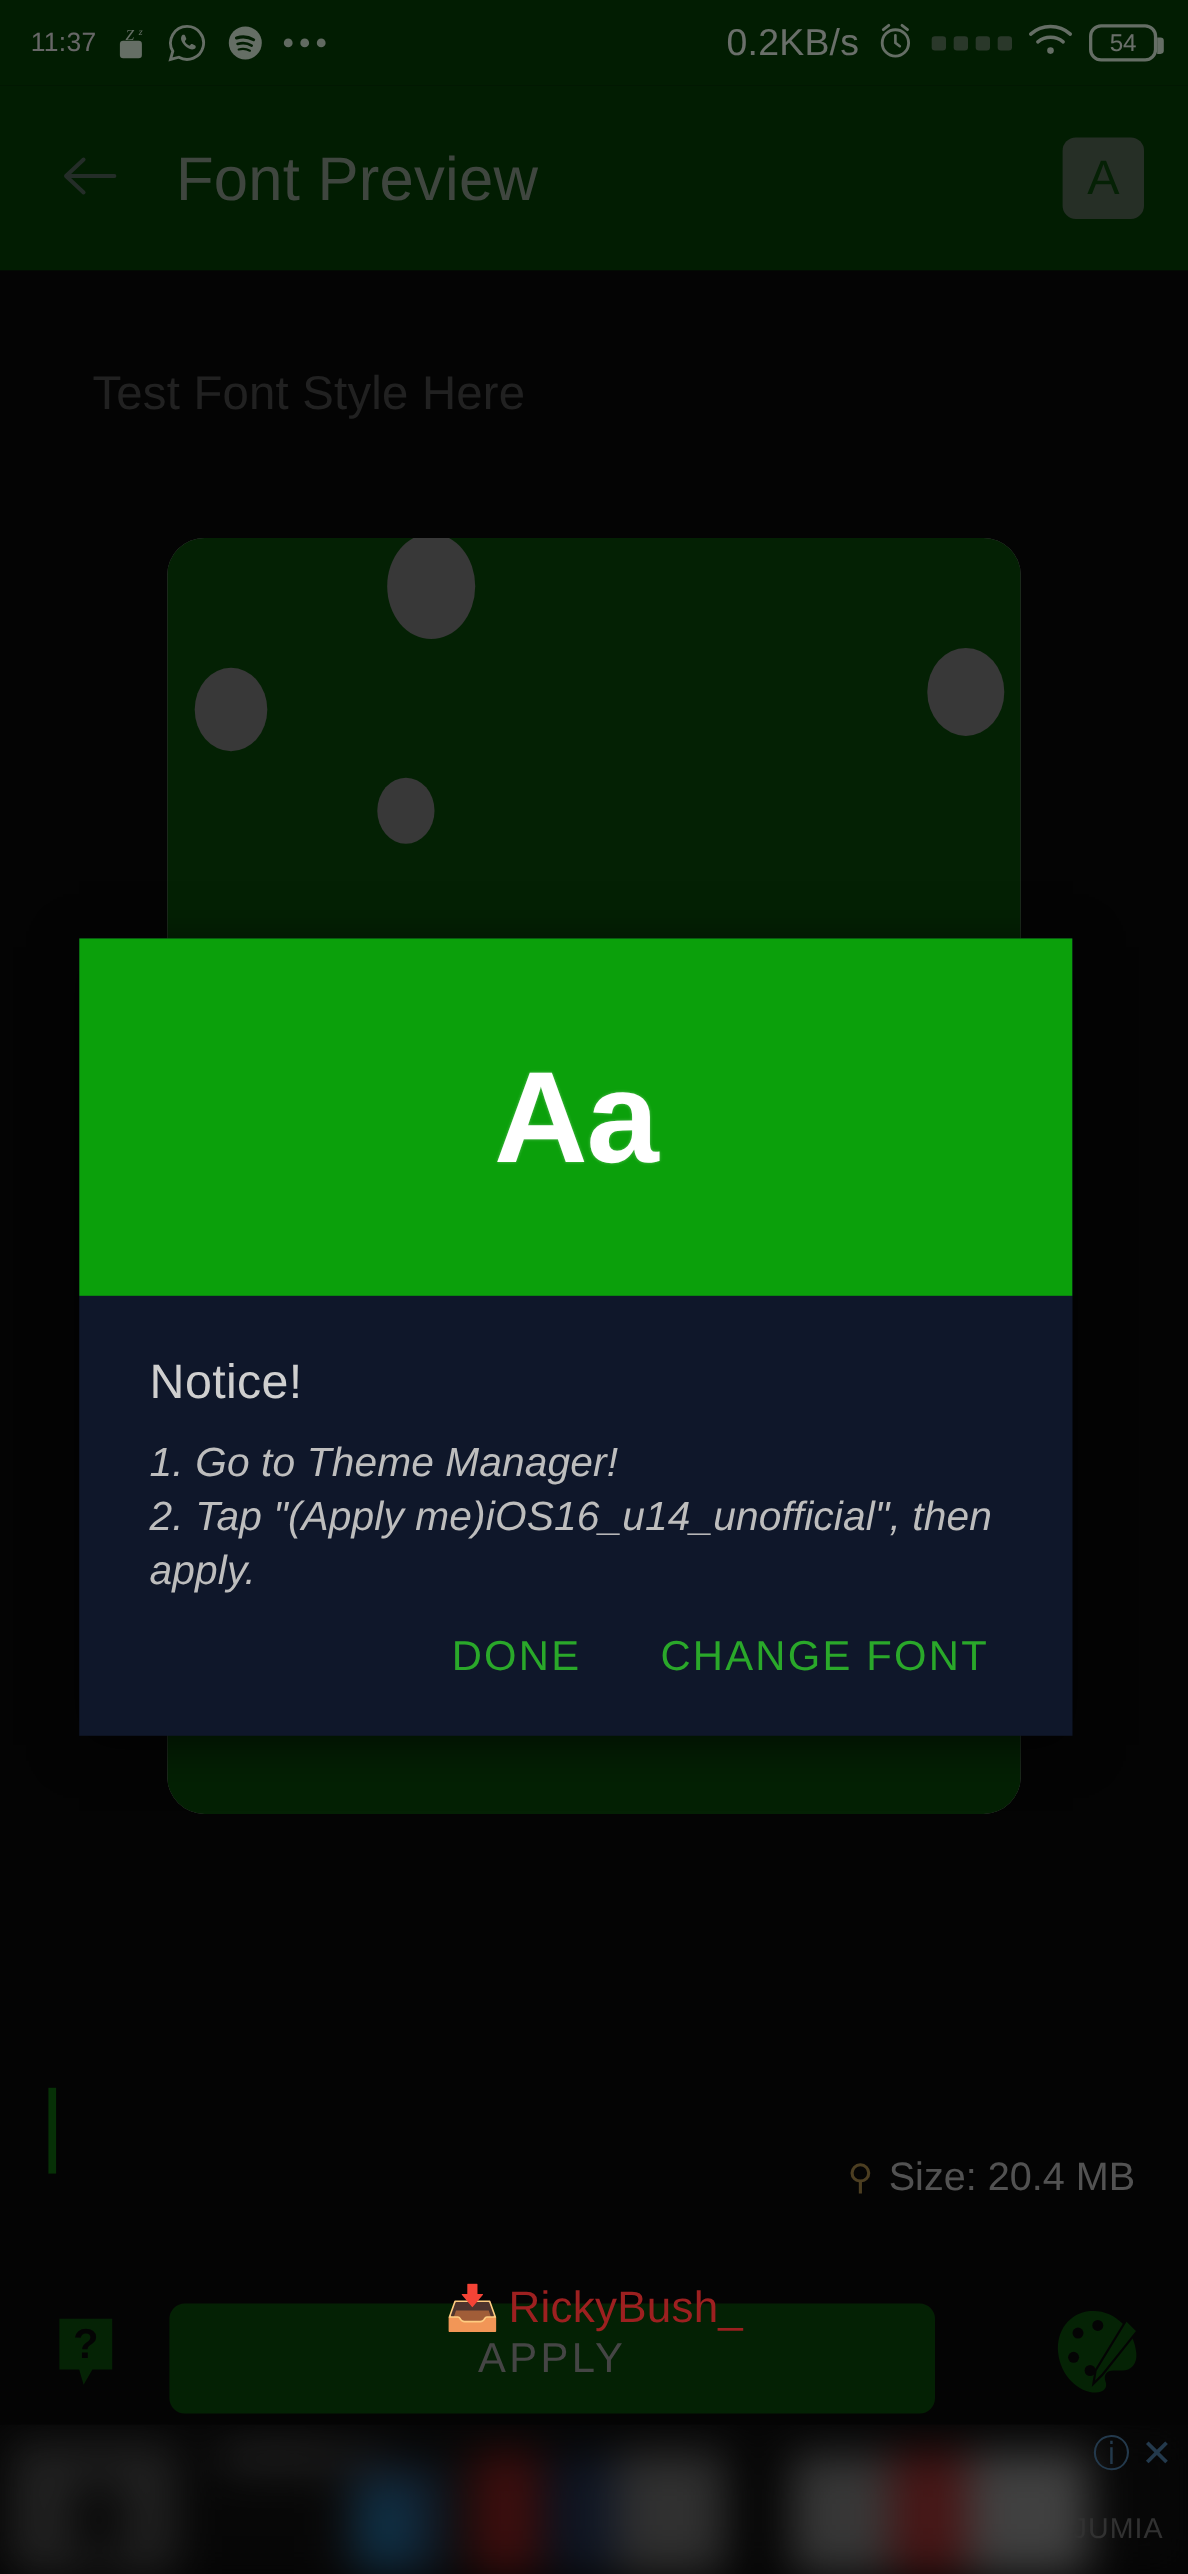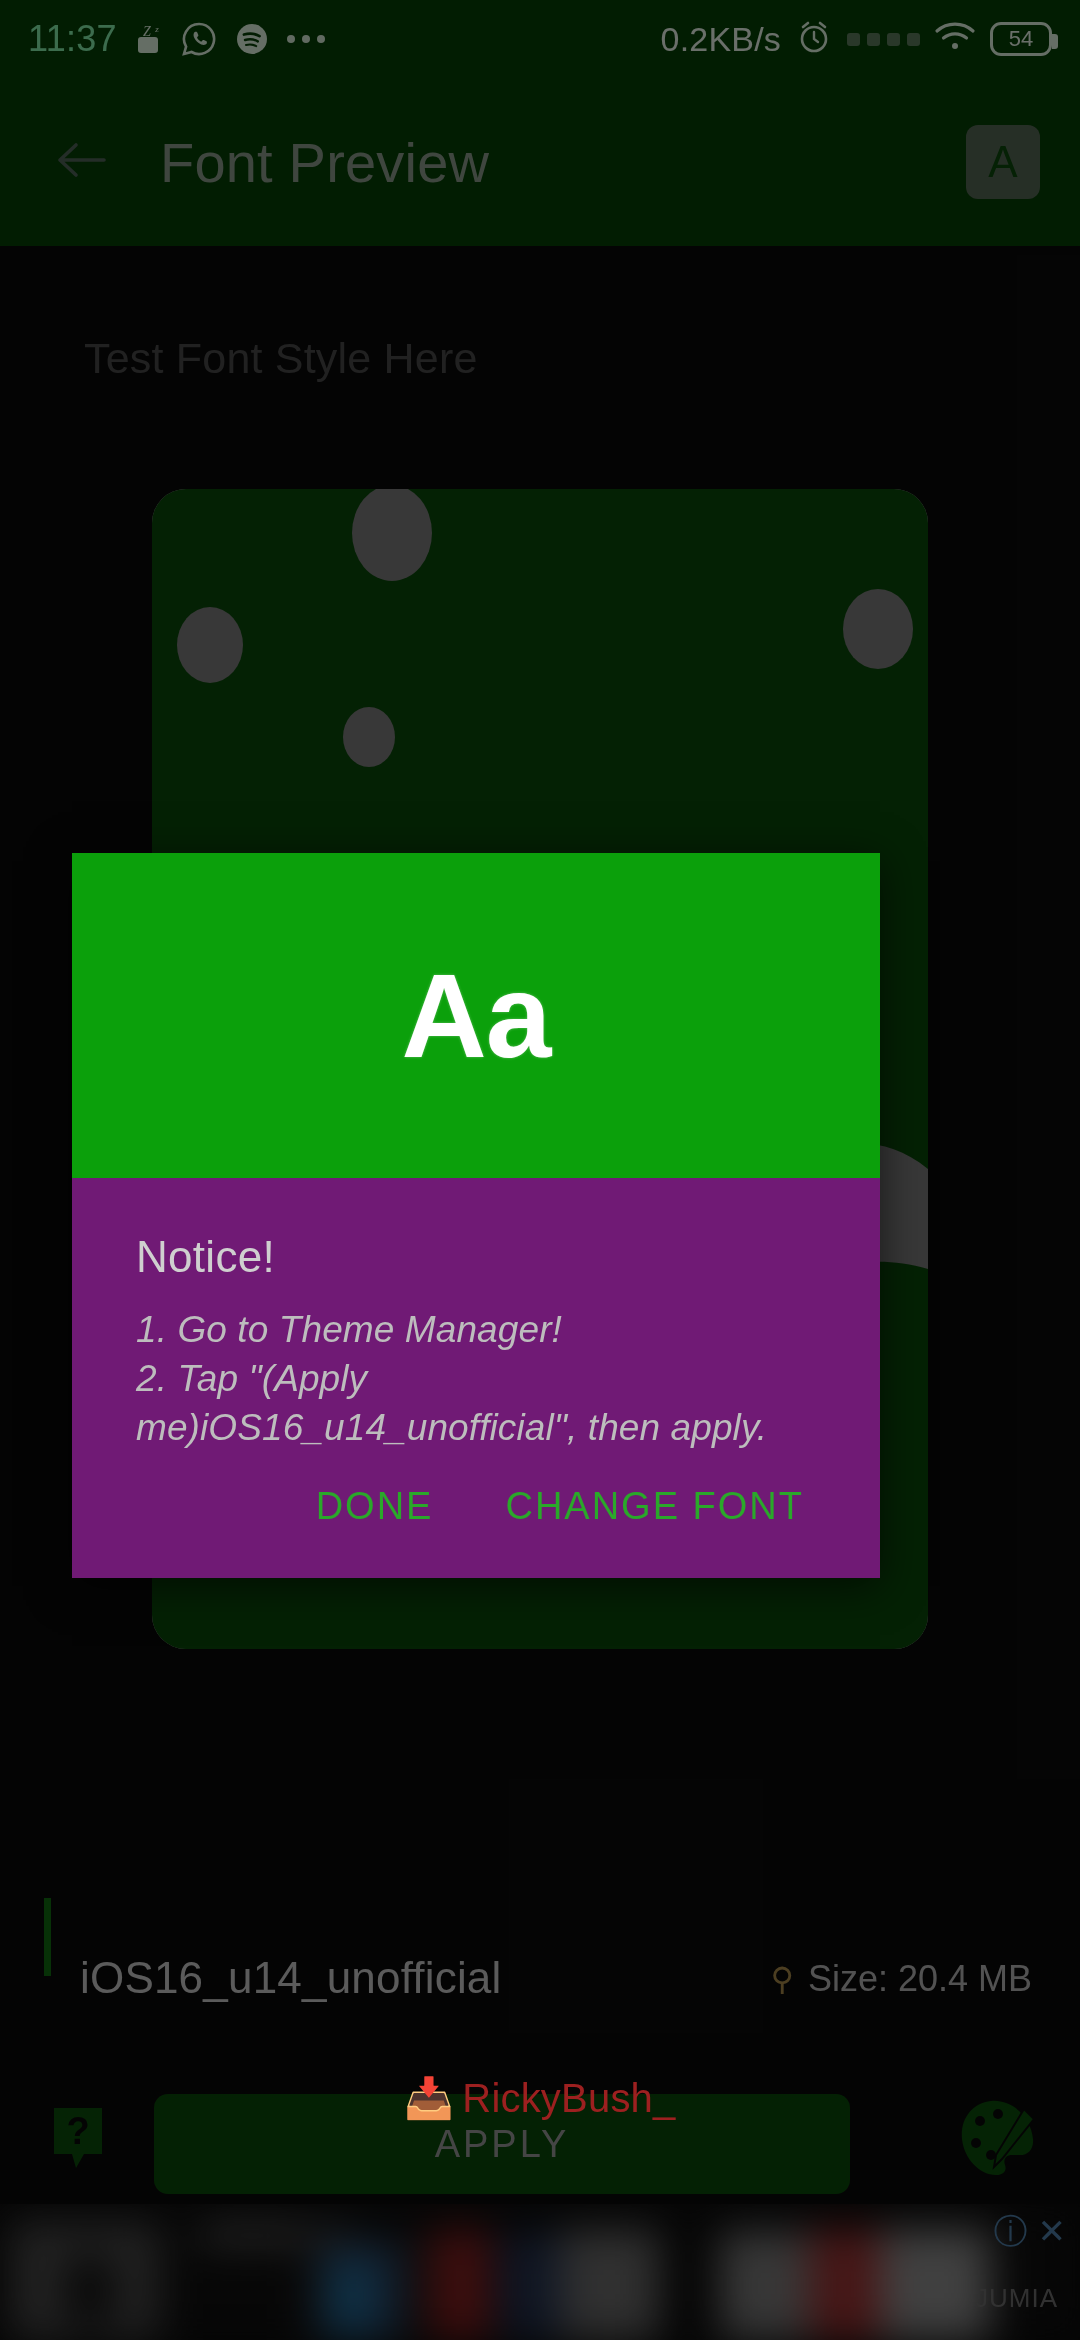--- a/index.html
+++ b/index.html
@@ -18,21 +18,21 @@
 
   
   .statusbar{
     position:absolute; left:0; top:0; width:1080px; height:78px;
     background:#064006;
     display:flex; align-items:center;
     padding:0 28px;
     color:#dff3df;
   }
   .sb-left{ display:flex; align-items:center; gap:17px; }
-  .sb-clock{ font-size:36px; letter-spacing:0.3px; color:#86efac; }
+  .sb-clock{ font-size:24px; letter-spacing:0.3px; color:#e5e5e5; }
   .sb-right{ margin-left:auto; display:flex; align-items:center; gap:14px; }
   .sb-net{ font-size:34px; color:#eaf6ea; letter-spacing:0.2px;}
   .ic{ display:inline-block; }
 
   
   .wa-ic svg, .sp-ic svg, .zz-ic svg { display:block; }
   .dots3{ display:flex; gap:7px; align-items:center; }
   .dots3 i{ width:8px;height:8px;border-radius:50%;background:#d7ebd7;display:block;}
   .sigdots{ display:flex; gap:7px; align-items:flex-end; }
   .sigdots i{ width:13px;height:13px;border-radius:3px;background:#5e7d5e;display:block;}
@@ -116,22 +116,22 @@
   .jumia{
     position:absolute; right:22px; bottom:26px; color:#6d6d6d; font-size:26px; letter-spacing:1px;
   }
 
   
   .scrim{
     position:absolute; left:0; top:0; width:1080px; height:2340px;
     background:rgba(0,0,0,0.55);
   }
   .dialog{
-    position:absolute; left:72px; top:853px; width:808px; height:725px;
-    background:#701a75; overflow:hidden;
+    position:absolute; left:72px; top:853px; width:903px; height:725px;
+    background:#0f172a; overflow:hidden;
     box-shadow:0 8px 40px rgba(0,0,0,.6);
   }
   .dlg-head{
     height:325px; background:#0ba00b;
     display:flex; align-items:center; justify-content:center;
   }
   .dlg-aa{
     color:#fff; font-size:118px; font-weight:700; letter-spacing:-1px;
     text-shadow:0 0 3px rgba(255,255,255,.35);
   }
@@ -254,21 +254,20 @@
         <ellipse cx="534" cy="1018" rx="30" ry="32" fill="#7c7c7c"></ellipse>
         <g stroke="#5d4242" stroke-width="26" stroke-linecap="round" fill="none" stroke-dasharray="46 34">
           <path d="M270 560 C270 470 350 420 440 425 C545 430 610 490 615 560 C620 640 540 690 440 690 C345 690 270 640 270 560"></path>
         </g>
         <circle cx="420" cy="440" r="26" fill="#7a4040"></circle>
         <circle cx="618" cy="442" r="22" fill="#7a4040"></circle>
       </svg>
     </div>
 
     <div class="accent-bar"></div>
-    <div class="font-name">iOS16_u14_unofficial</div>
     <div class="font-size-info">
       <span class="size-ic">⚲</span>
       <span>Size: 20.4 MB</span>
     </div>
 
     <div class="help-btn">
       <span>
         <svg width="60" height="72" viewBox="0 0 60 72">
           <path d="M6 4h48v46H36l-8 14-4-14H6z" fill="#0d4f0d"></path>
           <text x="30" y="40" font-size="38" fill="#0a0a0a" text-anchor="middle" font-family="Liberation Sans, sans-serif" font-weight="bold">?</text>

